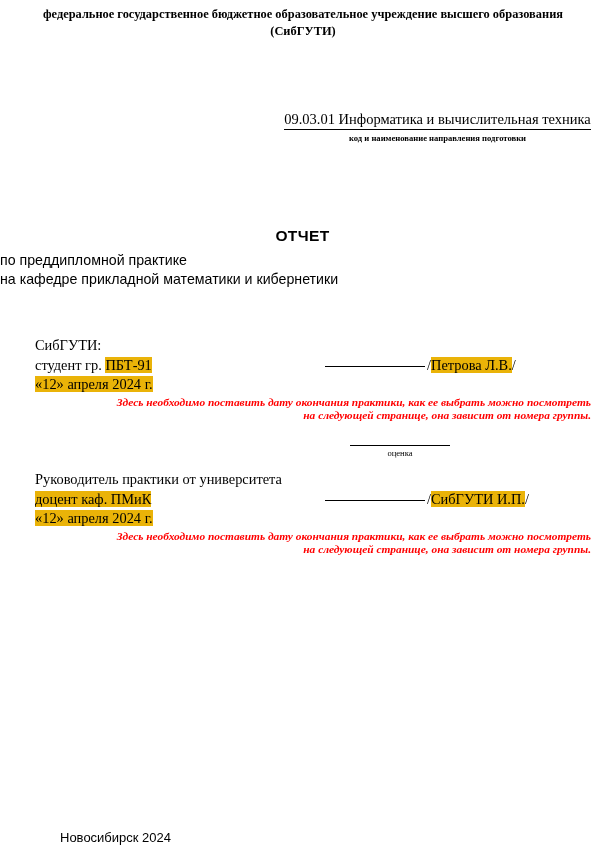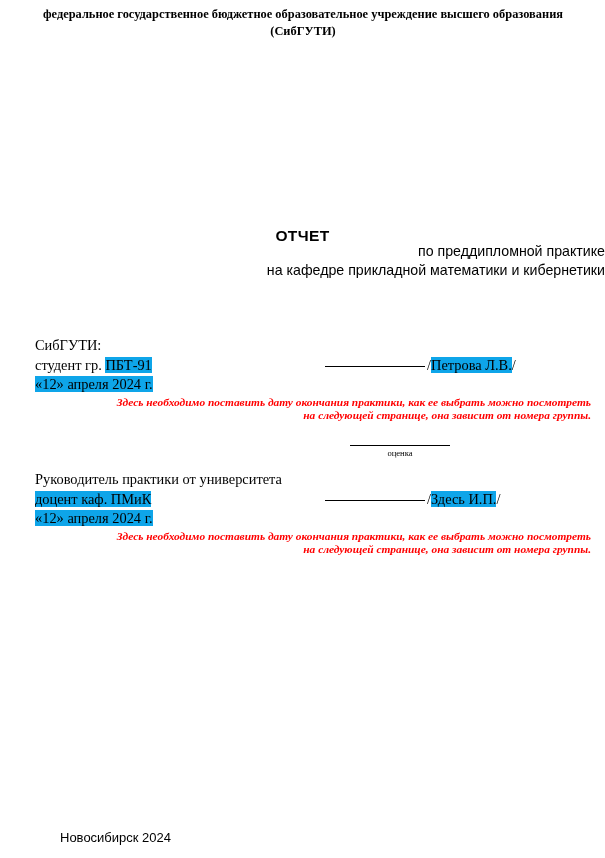--- a/index.html
+++ b/index.html
@@ -75,44 +75,44 @@
     left: 0;
     width: 605px;
     text-align: center;
     font-family: "Liberation Sans", "DejaVu Sans", sans-serif;
     font-size: 15.5px;
     font-weight: 700;
     letter-spacing: 0.4px;
   }
   .doc-subtitle {
     position: absolute;
-    top: 242px;
+    top: 251px;
     left: 0;
     width: 605px;
-    text-align: right;
+    text-align: left;
     font-family: "Liberation Sans", "DejaVu Sans", sans-serif;
     font-size: 14.2px;
     line-height: 19px;
   }
   .doc-subtitle .line { display: block; }
 
   
   .sig-block { position: absolute; left: 35px; width: 560px; }
   #student-block { top: 336px; }
   #supervisor-block { top: 470px; }
 
   .sig-row {
     position: relative;
     font-family: "Liberation Serif", "DejaVu Serif", serif;
     font-size: 14.4px;
     line-height: 19.5px;
     white-space: nowrap;
   }
   .hl {
-    background: #0ea5e9;
+    background: #eab308;
   }
   .sig-right {
     position: absolute;
     left: 290px;
     top: 0;
     white-space: nowrap;
   }
   .sig-line {
     display: inline-block;
     width: 100px;
@@ -169,20 +169,24 @@
 </head>
 <body>
 
 <div class="page">
 
   <div class="org-header">
     <span class="line">федеральное государственное бюджетное образовательное учреждение высшего образования</span>
     <span class="line">(СибГУТИ)</span>
   </div>
 
+  <div class="specialty-block">
+    <span class="specialty-code">09.03.01 Информатика и вычислительная техника</span>
+    <span class="specialty-caption">код и наименование направления подготовки</span>
+  </div>
 
   <div class="doc-title">ОТЧЕТ</div>
   <div class="doc-subtitle">
     <span class="line">по преддипломной практике</span>
     <span class="line">на кафедре прикладной математики и кибернетики</span>
   </div>
 
   <div class="sig-block" id="student-block">
 
     <div class="sig-row">
@@ -213,21 +217,21 @@
 
   <div class="sig-block" id="supervisor-block">
 
     <div class="sig-row">
       <span>Руководитель практики от университета</span>
     </div>
 
     <div class="sig-row">
       <span class="hl">доцент каф. ПМиК</span>
       <span class="sig-right">
-        <span class="sig-line"></span><span>/</span><span class="hl">Здесь И.П.</span><span>/</span>
+        <span class="sig-line"></span><span>/</span><span class="hl">СибГУТИ И.П.</span><span>/</span>
       </span>
     </div>
 
     <div class="sig-row">
       <span class="hl">«12»  апреля 2024 г.</span>
     </div>
 
     <div class="note">
       <span class="line">Здесь необходимо поставить дату окончания практики, как ее выбрать можно посмотреть</span>
       <span class="line">на следующей странице, она зависит от номера группы.</span>

